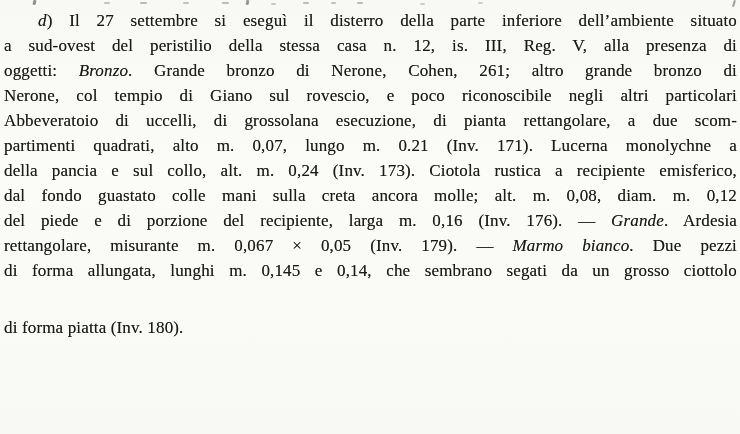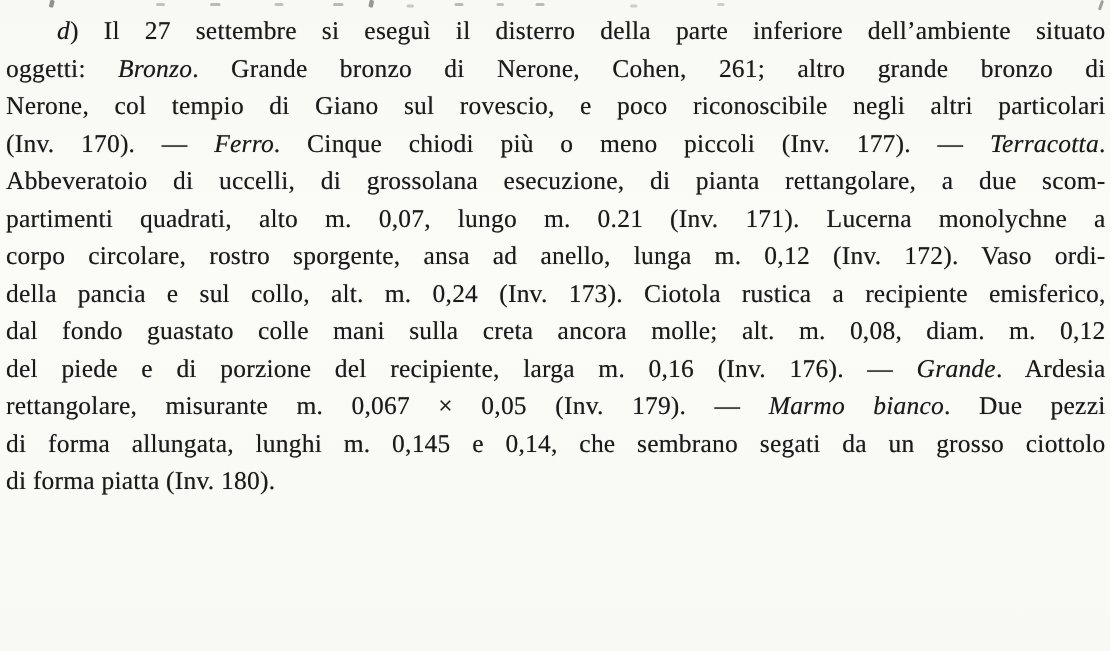--- a/index.html
+++ b/index.html
@@ -29,21 +29,21 @@
     line-height: 25px;
     letter-spacing: 0.15px;
     text-shadow: 0 0 0.5px rgba(20,20,20,0.55);
   }
   .line {
     text-align: justify;
     text-align-last: justify;
     min-height: 25px;
   }
   .line.first { text-indent: 34px; }
-  .line.last { text-align-last: left; }
+  .line.last { text-align-last: left; margin-top: 32px; }
   .it { font-style: italic; }
 </style>
 </head>
 <body>
 
 <div class="page">
 
   <div class="remnant">
     <i style="left:33px;  top:0; width:3px; height:5px; opacity:.75; transform:rotate(14deg);"></i>
     <i style="left:104px; top:2px; width:6px; height:2px; opacity:.4;"></i>
@@ -55,26 +55,25 @@
     <i style="left:303px; top:2px; width:6px; height:2px; opacity:.45;"></i>
     <i style="left:331px; top:2px; width:5px; height:2px; opacity:.4;"></i>
     <i style="left:357px; top:2px; width:6px; height:2px; opacity:.45;"></i>
     <i style="left:420px; top:3px; width:5px; height:2px; opacity:.3;"></i>
     <i style="left:478px; top:2px; width:5px; height:2px; opacity:.3;"></i>
     <i style="left:733px; top:0; width:2px; height:7px; opacity:.65; transform:rotate(18deg);"></i>
   </div>
 
   <div class="textblock">
     <div class="line first"><span class="it">d</span><span>) Il 27 settembre si eseguì il disterro della parte inferiore dell’ambiente situato</span></div>
+    <div class="line"><span>a sud-ovest del peristilio della stessa casa n. 12, is. III, Reg. V, alla presenza di</span></div>
     <div class="line"><span>oggetti: </span><span class="it">Bronzo</span><span>. Grande bronzo di Nerone, Cohen, 261; altro grande bronzo di</span></div>
     <div class="line"><span>Nerone, col tempio di Giano sul rovescio, e poco riconoscibile negli altri particolari</span></div>
-    <div class="line"><span>(Inv. 170). — </span><span class="it">Ferro</span><span>. Cinque chiodi più o meno piccoli (Inv. 177). — </span><span class="it">Terracotta</span><span>.</span></div>
     <div class="line"><span>Abbeveratoio di uccelli, di grossolana esecuzione, di pianta rettangolare, a due scom-</span></div>
     <div class="line"><span>partimenti quadrati, alto m. 0,07, lungo m. 0.21 (Inv. 171). Lucerna monolychne a</span></div>
-    <div class="line"><span>corpo circolare, rostro sporgente, ansa ad anello, lunga m. 0,12 (Inv. 172). Vaso ordi-</span></div>
     <div class="line"><span>della pancia e sul collo, alt. m. 0,24 (Inv. 173). Ciotola rustica a recipiente emisferico,</span></div>
     <div class="line"><span>dal fondo guastato colle mani sulla creta ancora molle; alt. m. 0,08, diam. m. 0,12</span></div>
     <div class="line"><span>del piede e di porzione del recipiente, larga m. 0,16 (Inv. 176). — </span><span class="it">Grande</span><span>. Ardesia</span></div>
     <div class="line"><span>rettangolare, misurante m. 0,067 × 0,05 (Inv. 179). — </span><span class="it">Marmo bianco</span><span>. Due pezzi</span></div>
     <div class="line"><span>di forma allungata, lunghi m. 0,145 e 0,14, che sembrano segati da un grosso ciottolo</span></div>
     <div class="line last"><span>di forma piatta (Inv. 180).</span></div>
   </div>
 
 </div>
 

